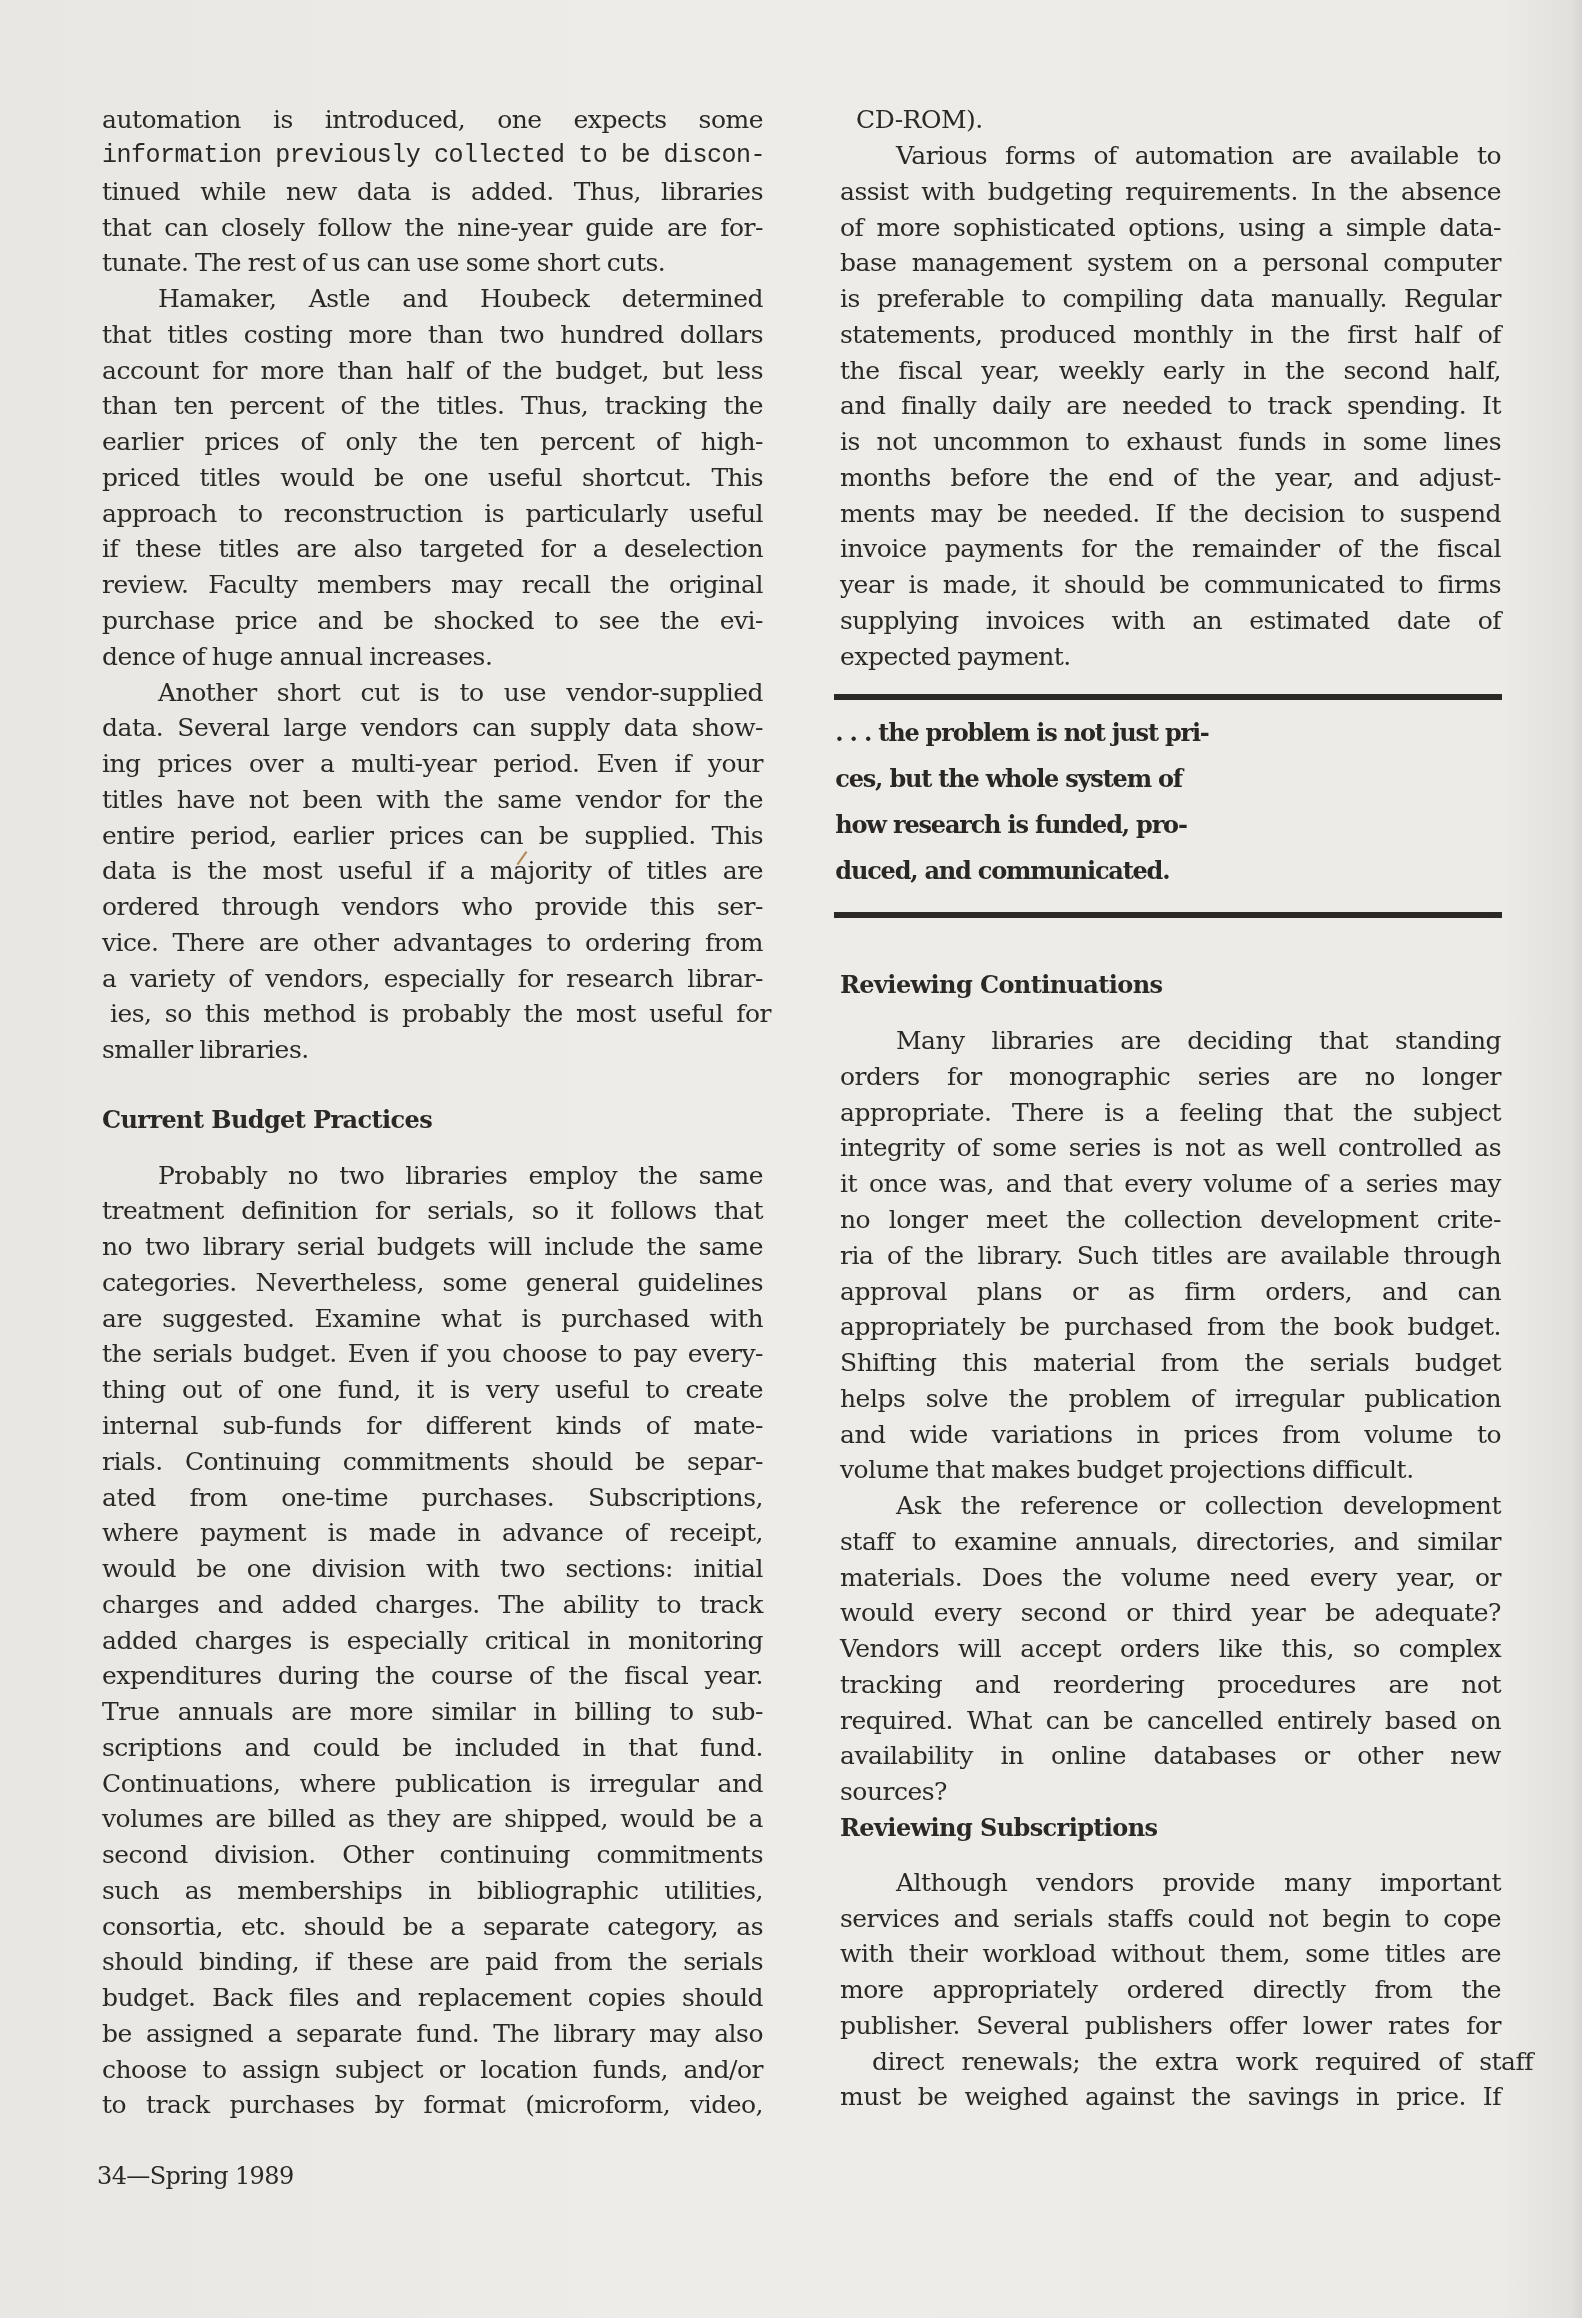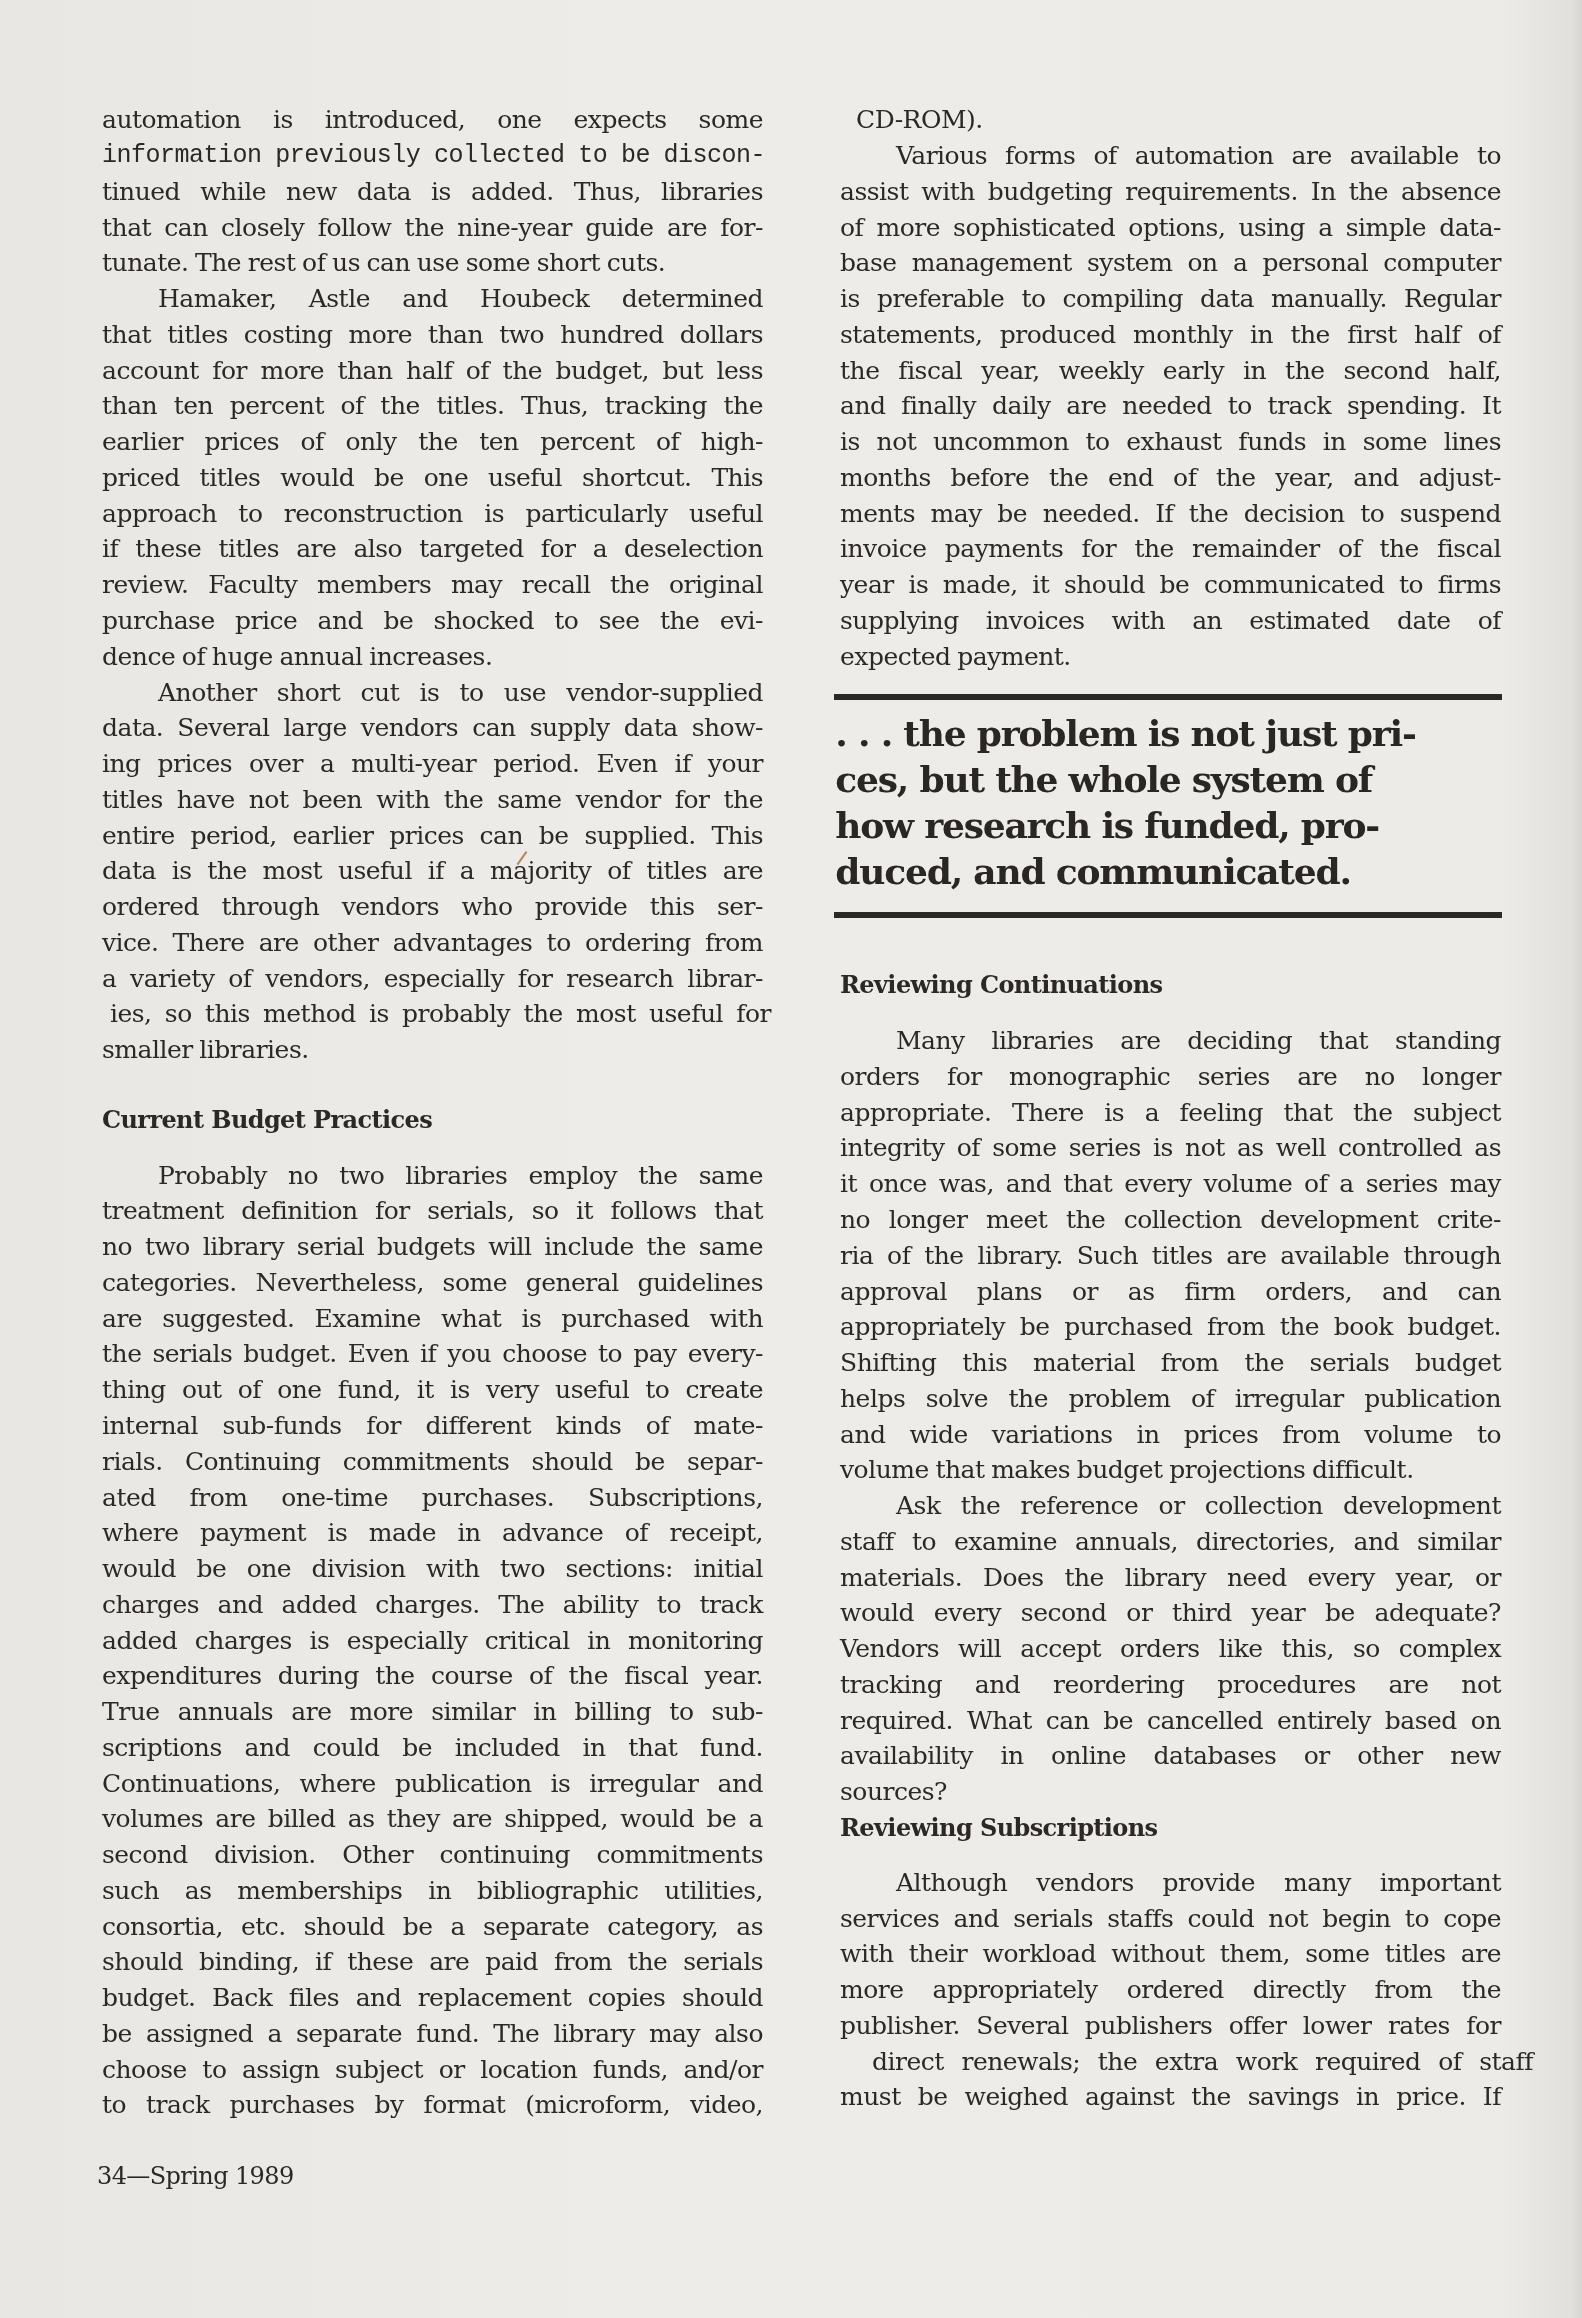--- a/index.html
+++ b/index.html
@@ -20,21 +20,21 @@
     letter-spacing: -0.5px; word-spacing: -0.8px;
   }
   .line.last { text-align-last: left; }
   .line.indent { padding-left: 56px; box-sizing: border-box; }
   .heading {
     position: absolute; left: 0; font-weight: bold; font-size: 24px;
     line-height: 32px; white-space: nowrap; letter-spacing: -0.6px;
   }
   .pull-rule { position: absolute; left: -6.3px; width: 668px; height: 6.3px; background: #2b2826; }
   .pull-line {
-    position: absolute; left: -4.7px; font-weight: bold; font-size: 36px;
+    position: absolute; left: -4.7px; font-weight: bold; font-size: 24px;
     line-height: 44px; white-space: nowrap; letter-spacing: -1.2px; color: #2a2624;
   }
   #footer {
     position: absolute; left: 97px; top: 2160px; font-size: 24px; line-height: 32px;
     letter-spacing: -0.6px; white-space: nowrap;
   }
   .pen-mark {
     position: absolute; width: 1.6px; height: 16px; background: #b08a5a;
     transform: rotate(35deg);
   }
@@ -149,21 +149,21 @@
         <div class="line" style="top: 1276px;">approval plans or as firm orders, and can</div>
         <div class="line" style="top: 1311px;">appropriately be purchased from the book budget.</div>
         <div class="line" style="top: 1347px;">Shifting this material from the serials budget</div>
         <div class="line" style="top: 1383px;">helps solve the problem of irregular publication</div>
         <div class="line" style="top: 1419px;">and wide variations in prices from volume to</div>
         <div class="line last" style="top: 1454px;">volume that makes budget projections difficult.</div>
       </div>
       <div>
         <div class="line indent" style="top: 1490px;">Ask the reference or collection development</div>
         <div class="line" style="top: 1526px;">staff to examine annuals, directories, and similar</div>
-        <div class="line" style="top: 1562px;">materials. Does the library need every year, or</div>
+        <div class="line" style="top: 1562px;">materials. Does the volume need every year, or</div>
         <div class="line" style="top: 1597px;">would every second or third year be adequate?</div>
         <div class="line" style="top: 1633px;">Vendors will accept orders like this, so complex</div>
         <div class="line" style="top: 1669px;">tracking and reordering procedures are not</div>
         <div class="line" style="top: 1705px;">required. What can be cancelled entirely based on</div>
         <div class="line" style="top: 1740px;">availability in online databases or other new</div>
         <div class="line last" style="top: 1776px;">sources?</div>
       </div>
       <div class="heading" style="top: 1812px;">Reviewing Subscriptions</div>
       <div>
         <div class="line indent" style="top: 1867px;">Although vendors provide many important</div>

